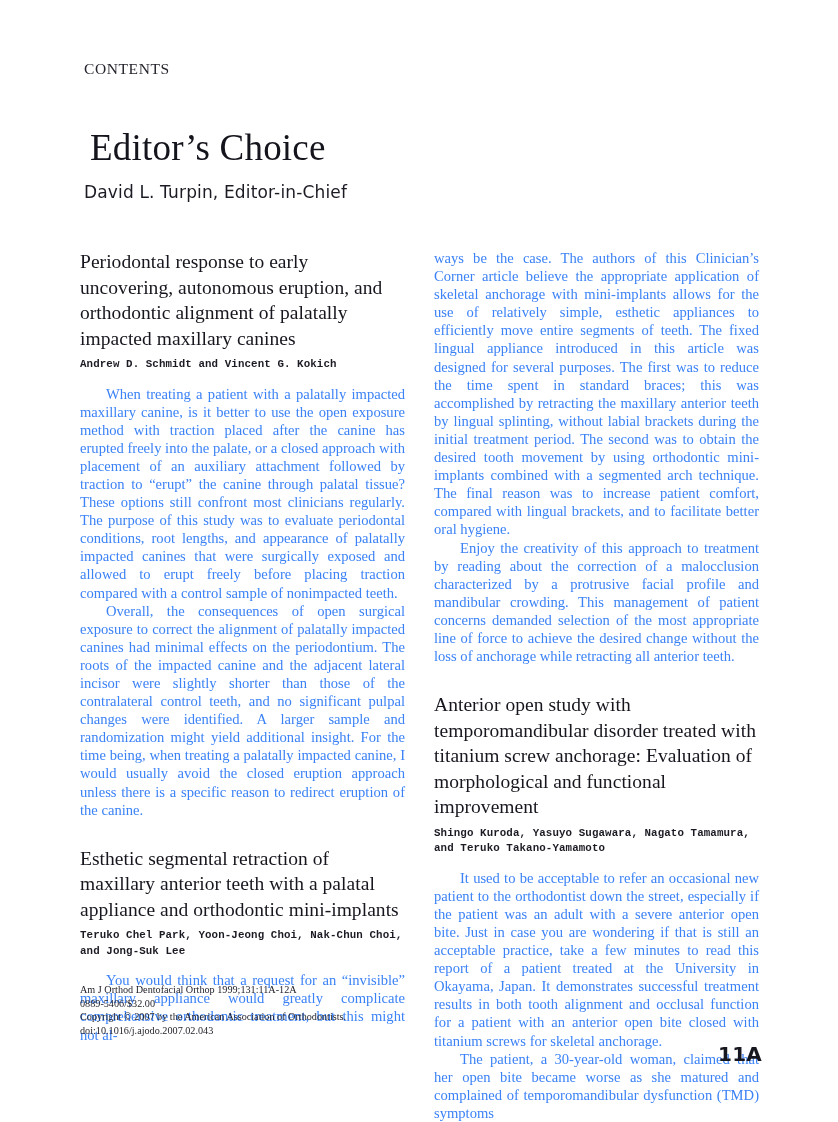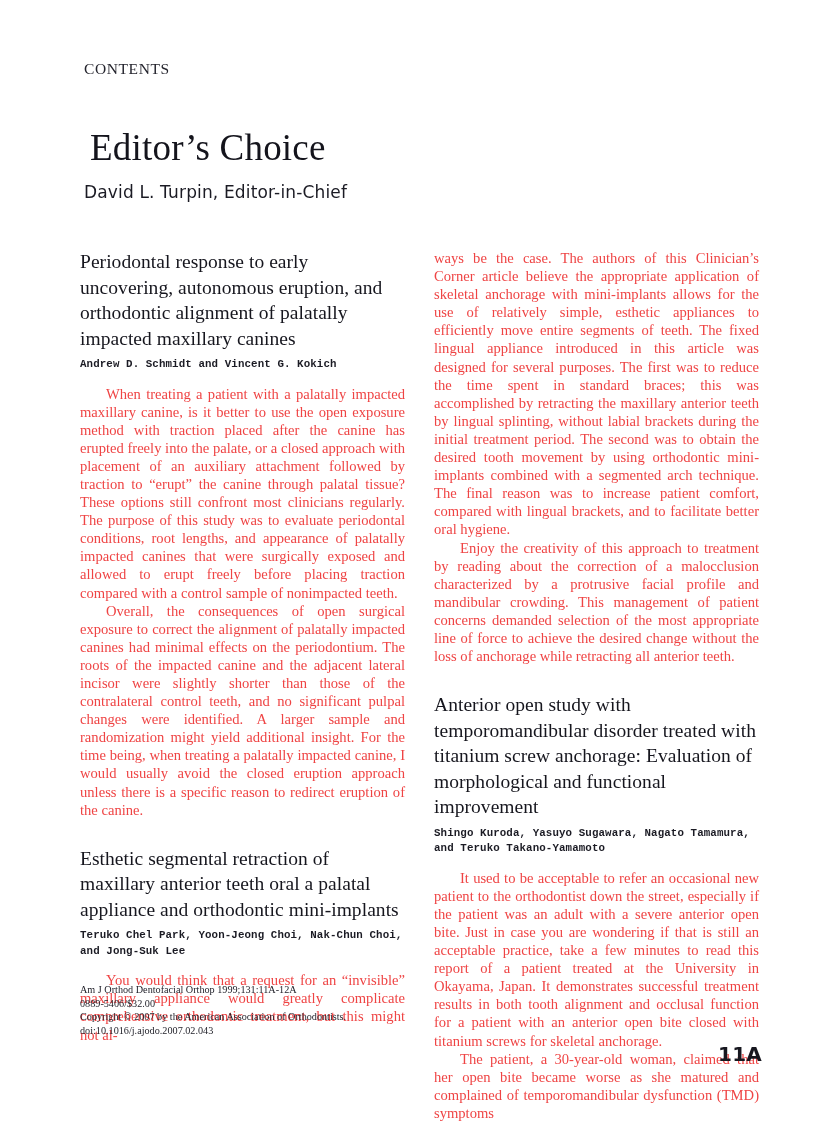--- a/index.html
+++ b/index.html
@@ -95,21 +95,21 @@
     letter-spacing: 0.1px;
   }
 
   p.body-par {
     font-family: "Liberation Serif", "DejaVu Serif", serif;
     font-size: 14.6px;
     line-height: 18.1px;
     text-align: justify;
     text-indent: 26px;
     margin: 0;
-    color: #ef4444;
+    color: #3b82f6;
     hyphens: none;
   }
   p.body-par.cont {
     text-indent: 0;
   }
 
   .gap-lg { height: 27px; }
 
   
   .footer-block {
@@ -151,21 +151,21 @@
     <div class="col col-left">
 
       <h2 class="art-title">Periodontal response to early uncovering, autonomous eruption, and orthodontic alignment of palatally impacted maxillary canines</h2>
       <div class="byline">Andrew D. Schmidt and Vincent G. Kokich</div>
 
       <p class="body-par">When treating a patient with a palatally impacted maxillary canine, is it better to use the open exposure method with traction placed after the canine has erupted freely into the palate, or a closed approach with placement of an auxiliary attachment followed by traction to “erupt” the canine through palatal tissue? These options still confront most clinicians regularly. The purpose of this study was to evaluate periodontal conditions, root lengths, and appearance of palatally impacted canines that were surgically exposed and allowed to erupt freely before placing traction compared with a control sample of nonimpacted teeth.</p>
       <p class="body-par">Overall, the consequences of open surgical exposure to correct the alignment of palatally impacted canines had minimal effects on the periodontium. The roots of the impacted canine and the adjacent lateral incisor were slightly shorter than those of the contralateral control teeth, and no significant pulpal changes were identified. A larger sample and randomization might yield additional insight. For the time being, when treating a palatally impacted canine, I would usually avoid the closed eruption approach unless there is a specific reason to redirect eruption of the canine.</p>
 
       <div class="gap-lg"></div>
 
-      <h2 class="art-title">Esthetic segmental retraction of maxillary anterior teeth oral a palatal appliance and orthodontic mini-implants</h2>
+      <h2 class="art-title">Esthetic segmental retraction of maxillary anterior teeth with a palatal appliance and orthodontic mini-implants</h2>
       <div class="byline">Teruko Chel Park, Yoon-Jeong Choi, Nak-Chun Choi, and Jong-Suk Lee</div>
 
       <p class="body-par">You would think that a request for an “invisible” maxillary appliance would greatly complicate comprehensive orthodontic treatment, but this might not al-</p>
     </div>
 
     <div class="col col-right">
 
       <p class="body-par cont">ways be the case. The authors of this Clinician’s Corner article believe the appropriate application of skeletal anchorage with mini-implants allows for the use of relatively simple, esthetic appliances to efficiently move entire segments of teeth. The fixed lingual appliance introduced in this article was designed for several purposes. The first was to reduce the time spent in standard braces; this was accomplished by retracting the maxillary anterior teeth by lingual splinting, without labial brackets during the initial treatment period. The second was to obtain the desired tooth movement by using orthodontic mini-implants combined with a segmented arch technique. The final reason was to increase patient comfort, compared with lingual brackets, and to facilitate better oral hygiene.</p>
       <p class="body-par">Enjoy the creativity of this approach to treatment by reading about the correction of a malocclusion characterized by a protrusive facial profile and mandibular crowding. This management of patient concerns demanded selection of the most appropriate line of force to achieve the desired change without the loss of anchorage while retracting all anterior teeth.</p>
 

